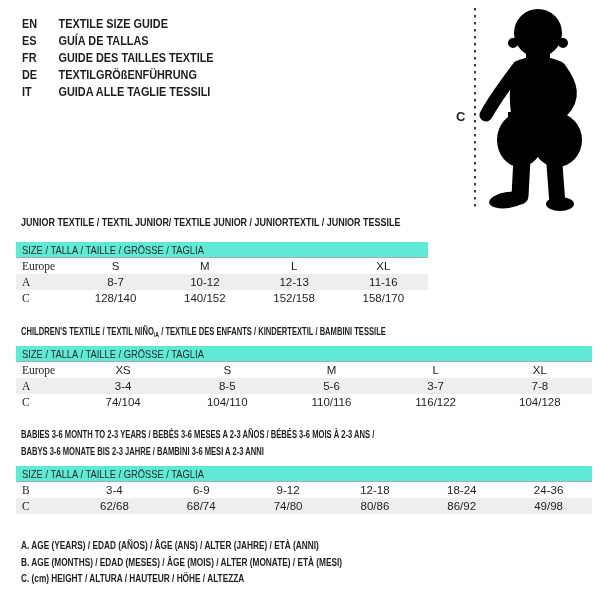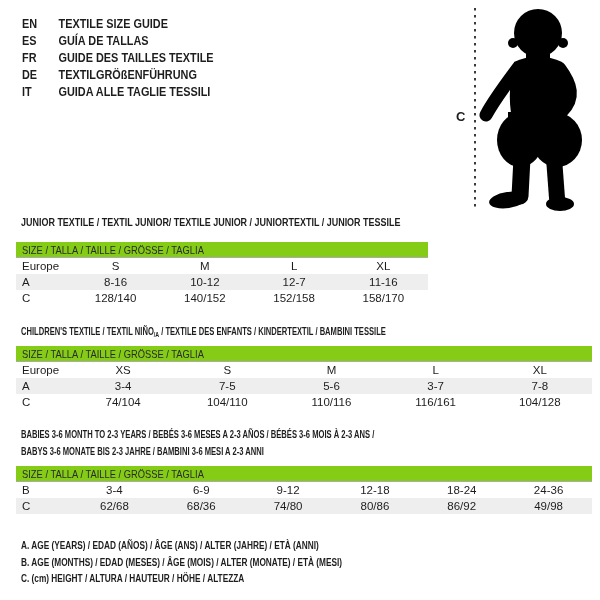--- a/index.html
+++ b/index.html
@@ -21,26 +21,26 @@
   .sec-title.xcond { transform:scaleX(0.66); }
   .sec-title .sub { font-size:8px; vertical-align:-2px; }
   .title-line { line-height:16.5px; }
   
   table.size-table { position:absolute; border-collapse:collapse; table-layout:fixed; font-size:11.5px; color:#1d1d1d; }
   table.t1 { left:16px; top:242px; width:412px; }
   table.t2 { left:16px; top:346px; width:576px; }
   table.t3 { left:16px; top:466px; width:576px; }
   col.label-col { width:55px; }
   tr.bar-row td {
-    background:#84cc16; height:15px; text-align:left; padding:0 0 0 6px;
+    background:#5eead4; height:15px; text-align:left; padding:0 0 0 6px;
     font-size:11px; color:#2a2a2a; border-bottom:1px solid #ababab;
   }
   tr.bar-row td span { display:inline-block; transform:scaleX(0.85); transform-origin:0 50%; white-space:nowrap; }
   td.cell { height:16px; text-align:center; padding:0; }
-  td.rowlabel { text-align:left; padding-left:6px; }
+  td.rowlabel { text-align:left; padding-left:6px;font-family:Liberation Serif, serif; }
   tr.alt td { background:#eeeeee; }
   
   .legend { position:absolute; left:21px; top:537px; transform:scaleX(0.72); transform-origin:0 0; }
   .legend-line { font-weight:bold; font-size:11.5px; line-height:16.5px; white-space:nowrap; }
 </style>
 </head>
 <body>
 
 <div class="page">
 
@@ -104,23 +104,23 @@
       </tr>
       <tr>
         <td class="cell rowlabel">Europe</td>
         <td class="cell">S</td>
         <td class="cell">M</td>
         <td class="cell">L</td>
         <td class="cell">XL</td>
       </tr>
       <tr class="alt">
         <td class="cell rowlabel">A</td>
-        <td class="cell">8-16</td>
+        <td class="cell">8-7</td>
         <td class="cell">10-12</td>
-        <td class="cell">12-7</td>
+        <td class="cell">12-13</td>
         <td class="cell">11-16</td>
       </tr>
       <tr>
         <td class="cell rowlabel">C</td>
         <td class="cell">128/140</td>
         <td class="cell">140/152</td>
         <td class="cell">152/158</td>
         <td class="cell">158/170</td>
       </tr>
     </tbody>
@@ -145,31 +145,31 @@
         <td class="cell rowlabel">Europe</td>
         <td class="cell">XS</td>
         <td class="cell">S</td>
         <td class="cell">M</td>
         <td class="cell">L</td>
         <td class="cell">XL</td>
       </tr>
       <tr class="alt">
         <td class="cell rowlabel">A</td>
         <td class="cell">3-4</td>
-        <td class="cell">7-5</td>
+        <td class="cell">8-5</td>
         <td class="cell">5-6</td>
         <td class="cell">3-7</td>
         <td class="cell">7-8</td>
       </tr>
       <tr>
         <td class="cell rowlabel">C</td>
         <td class="cell">74/104</td>
         <td class="cell">104/110</td>
         <td class="cell">110/116</td>
-        <td class="cell">116/161</td>
+        <td class="cell">116/122</td>
         <td class="cell">104/128</td>
       </tr>
     </tbody>
   </table>
 
   <div class="sec-title xcond" style="left:21px; top:426px;">
     <div class="title-line">BABIES 3-6 MONTH TO 2-3 YEARS / BEBÉS 3-6 MESES A 2-3 AÑOS / BÉBÉS 3-6 MOIS À 2-3 ANS /</div>
     <div class="title-line">BABYS 3-6 MONATE BIS 2-3 JAHRE / BAMBINI 3-6 MESI A 2-3 ANNI</div>
   </div>
 
@@ -192,21 +192,21 @@
         <td class="cell">3-4</td>
         <td class="cell">6-9</td>
         <td class="cell">9-12</td>
         <td class="cell">12-18</td>
         <td class="cell">18-24</td>
         <td class="cell">24-36</td>
       </tr>
       <tr class="alt">
         <td class="cell rowlabel">C</td>
         <td class="cell">62/68</td>
-        <td class="cell">68/36</td>
+        <td class="cell">68/74</td>
         <td class="cell">74/80</td>
         <td class="cell">80/86</td>
         <td class="cell">86/92</td>
         <td class="cell">49/98</td>
       </tr>
     </tbody>
   </table>
 
   <div class="legend">
     <div class="legend-line">A. AGE (YEARS) / EDAD (AÑOS) / ÂGE (ANS) / ALTER (JAHRE) / ETÀ (ANNI)</div>

